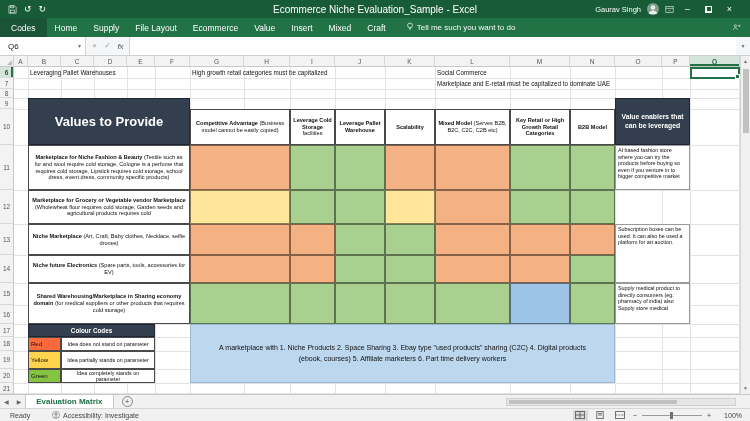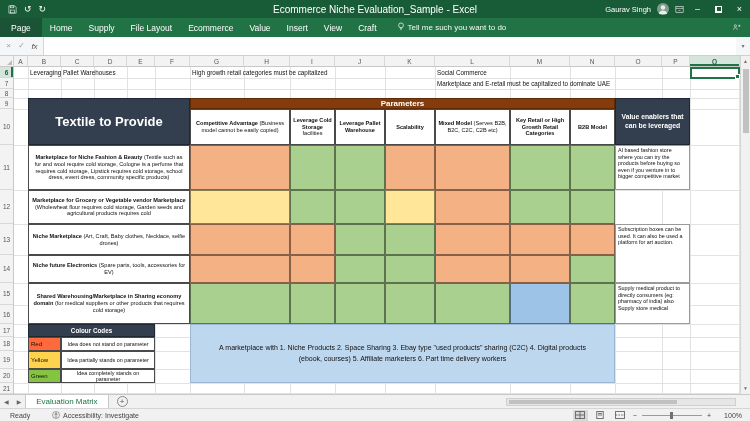--- a/index.html
+++ b/index.html
@@ -7,21 +7,21 @@
 .app{position:relative;width:750px;height:421px;background:#fff;overflow:hidden;font-family:"Liberation Sans",sans-serif}
 .ab{position:absolute}
 .b{font-weight:bold}
 .glyph{line-height:1}
 
 
 .titlebar{position:absolute;left:0;top:0;width:750px;height:18px;background:#185C37;display:flex;align-items:center;color:#fff}
 .tb-left{display:flex;align-items:center;gap:7px;padding-left:8px;z-index:2}
 .tbi{display:inline-flex;align-items:center;justify-content:center;color:#fff;font-size:9px}
 .tb-title{position:absolute;left:0;right:0;text-align:center;font-size:10px;color:#fff}
-.tb-right{margin-left:auto;display:flex;align-items:center;gap:6px;padding-right:3px;z-index:2}
+.tb-right{margin-left:auto;display:flex;align-items:center;gap:6px;padding-right:13px;z-index:2}
 .tb-user{font-size:7.5px;white-space:nowrap}
 .avatar{width:12px;height:12px;border-radius:50%;overflow:hidden;display:inline-flex}
 .winbtn{width:15px;height:18px;display:inline-flex;align-items:center;justify-content:center;font-size:9px}
 .restore-glyph{position:relative;width:7px;height:7px;display:inline-block}
 .restore-glyph::before{content:"";position:absolute;left:0;bottom:0;width:5px;height:5px;border:1px solid #fff}
 .restore-glyph::after{content:"";position:absolute;right:0;top:0;width:4px;height:4px;border:1px solid #fff}
 
 
 .ribbontabs{position:absolute;left:0;top:18px;width:750px;height:19px;background:#217346;display:flex;align-items:center;color:#fff;font-size:8.5px}
 .rtab{padding:15px 8px;height:19px;display:inline-flex;align-items:center;white-space:nowrap}
@@ -71,21 +71,21 @@
 
 
 .vscroll{position:absolute;left:740px;top:56px;width:10px;height:338px;background:#F1F1F1;border-left:1px solid #D5D5D5;display:flex;flex-direction:column;align-items:center}
 .varrow{font-size:5px;color:#707070;height:11px;display:flex;align-items:center}
 .vthumb{width:6px;height:64px;background:#C1C1C1;margin-top:2px}
 .varrow.down{margin-top:auto}
 
 
 .tabbar{position:absolute;left:0;top:394px;width:750px;height:14px;background:#F1F1F1;border-top:1px solid #C8C8C8;display:flex;align-items:center;font-size:8px}
 .tnav{color:#666;font-size:6px;padding:0 4px}
-.sheettab{background:#fff;color:#1E7145;font-weight:normal;height:100%;display:inline-flex;align-items:center;padding:0 10px;border-left:1px solid #C8C8C8;border-right:1px solid #C8C8C8}
+.sheettab{background:#fff;color:#1E7145;font-weight:bold;height:100%;display:inline-flex;align-items:center;padding:0 10px;border-left:1px solid #C8C8C8;border-right:1px solid #C8C8C8}
 .addsheet{width:11px;height:11px;border:1px solid #8a8a8a;border-radius:50%;display:inline-flex;align-items:center;justify-content:center;color:#555;font-size:8px;margin-left:8px}
 .hscroll{margin-left:auto;margin-right:14px;width:230px;height:8px;background:#E6E6E6;border:1px solid #D0D0D0;position:relative}
 .hthumb{position:absolute;left:2px;top:1px;width:168px;height:4px;background:#C1C1C1}
 
 
 .statusbar{position:absolute;left:0;top:408px;width:750px;height:13px;background:#F1F1F1;border-top:1px solid #D5D5D5;display:flex;align-items:center;font-size:7px;color:#444}
 .sb-ready{padding-left:10px;width:52px}
 .sb-acc{display:inline-flex;align-items:center;gap:3px}
 .sb-right{margin-left:auto;display:inline-flex;align-items:center;gap:5px;padding-right:8px}
 .viewbtn{width:15px;height:11px;display:inline-flex;align-items:center;justify-content:center}
@@ -130,46 +130,50 @@
         </span>
       <span class="winbtn glyph">–</span>
       <span class="winbtn">
           <span class="restore-glyph"></span>
         </span>
       <span class="winbtn glyph">×</span>
     </div>
   </div>
 
   <div class="ribbontabs">
-    <span class="rtab file">Page</span>
+    <span class="rtab file">Codes</span>
     <span class="rtab">Home</span>
     <span class="rtab">Supply</span>
     <span class="rtab">File Layout</span>
     <span class="rtab">Ecommerce</span>
     <span class="rtab">Value</span>
     <span class="rtab">Insert</span>
-    <span class="rtab">View</span>
+    <span class="rtab">Mixed</span>
     <span class="rtab">Craft</span>
     <span class="tellme">
       <span><svg width="8" height="9" viewBox="0 0 10 12">
             <circle cx="5" cy="4.5" r="3.2" fill="none" stroke="#fff"></circle>
             <path d="M3.8 8.6h2.4M4.2 10.2h1.6" stroke="#fff"></path>
           </svg></span>
       <span>Tell me such you want to do</span>
     </span>
     <span class="rshare">
         <svg width="9" height="9" viewBox="0 0 16 16">
           <circle cx="6" cy="5" r="2" fill="none" stroke="#fff"></circle>
           <path d="M2.5 12c.5-2.5 2-3.5 3.5-3.5S9 9.5 9.5 12" fill="none" stroke="#fff"></path>
           <path d="M11 5h4M13 3v4" stroke="#fff"></path>
         </svg>
       </span>
   </div>
 
   <div class="fbar">
+    <div class="namebox">
+      <span>Q6</span>
+      <span class="nb-dd glyph">▾</span>
+    </div>
     <div class="fbtns">
       <span class="fbtn glyph">×</span>
       <span class="fbtn glyph">✓</span>
       <span class="fbtn fx">fx</span>
     </div>
     <div class="finput"></div>
     <span class="fexpand glyph">▾</span>
   </div>
 
   <div class="colheads">
@@ -248,23 +252,22 @@
         <div class="gl h" style="top: 316px;"></div>
         <div class="gl h" style="top: 326px;"></div>
       </div>
 
     <div class="note ab" style="left:16px;top:0">Leveraging Pallet Warehouses</div>
     <div class="note ab" style="left:178px;top:0">High growth retail categories must be capitalized</div>
     <div class="note ab" style="left:423px;top:0">Social Commerce</div>
     <div class="note ab" style="left:423px;top:11px">Marketplace and E-retail must be capitalized to dominate UAE</div>
 
     <div class="vhead ab" style="left:14px;top:31px;width:162px;height:47px">
-        <span>Textile to Provide</span>
-      </div>
-    <div class="pbar ab" style="left:176px;top:31px;width:425px;height:11px">Parameters</div>
+        <span>Values to Provide</span>
+      </div>
     <div class="ehead ab" style="left:601px;top:31px;width:75px;height:47px">
         <span>Value enablers that can be leveraged</span>
       </div>
 
     <div class="pcell ab" style="left:176px;top:42px;width:100px;height:36px">
         <div><span class="b">Competitive Advantage</span> <span>(Business model cannot be easily copied)</span></div>
       </div>
     <div class="pcell ab" style="left:276px;top:42px;width:45px;height:36px">
         <div><span class="b">Leverage Cold Storage</span> <span>facilities</span></div>
       </div>

